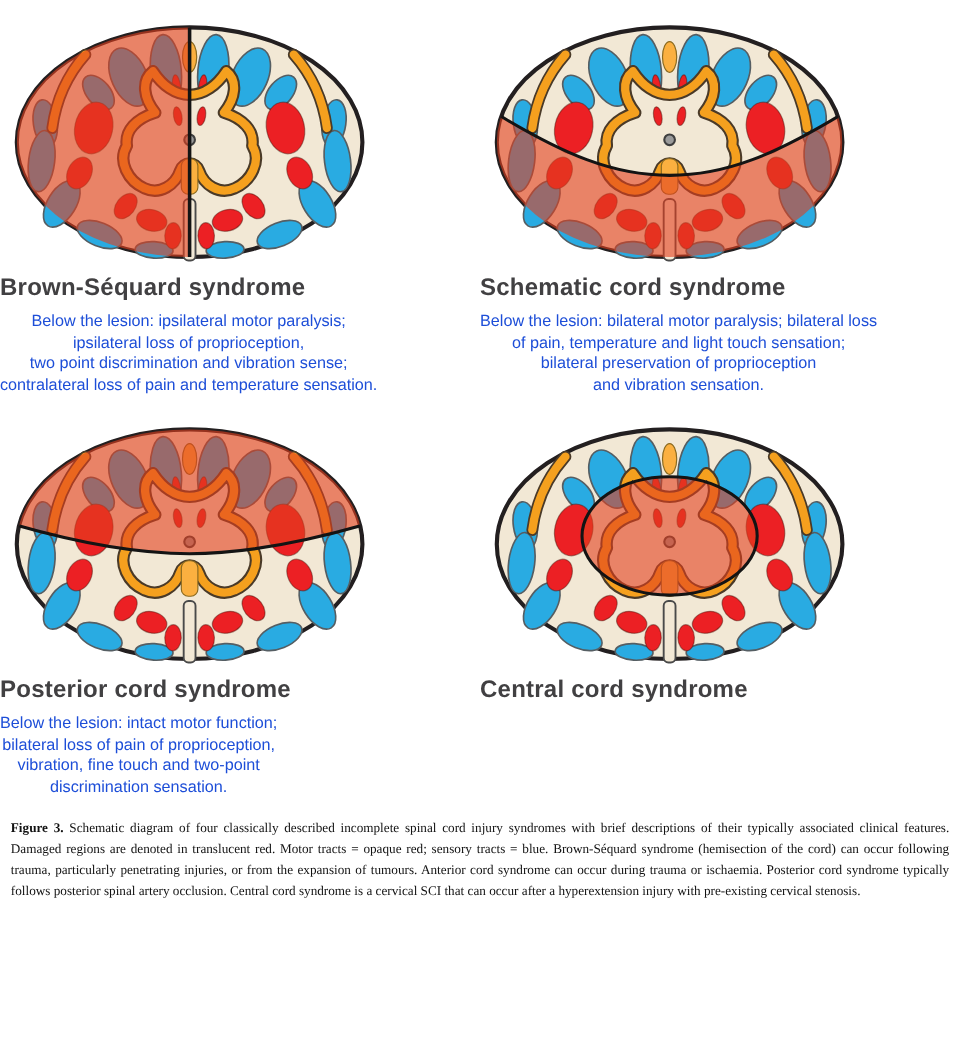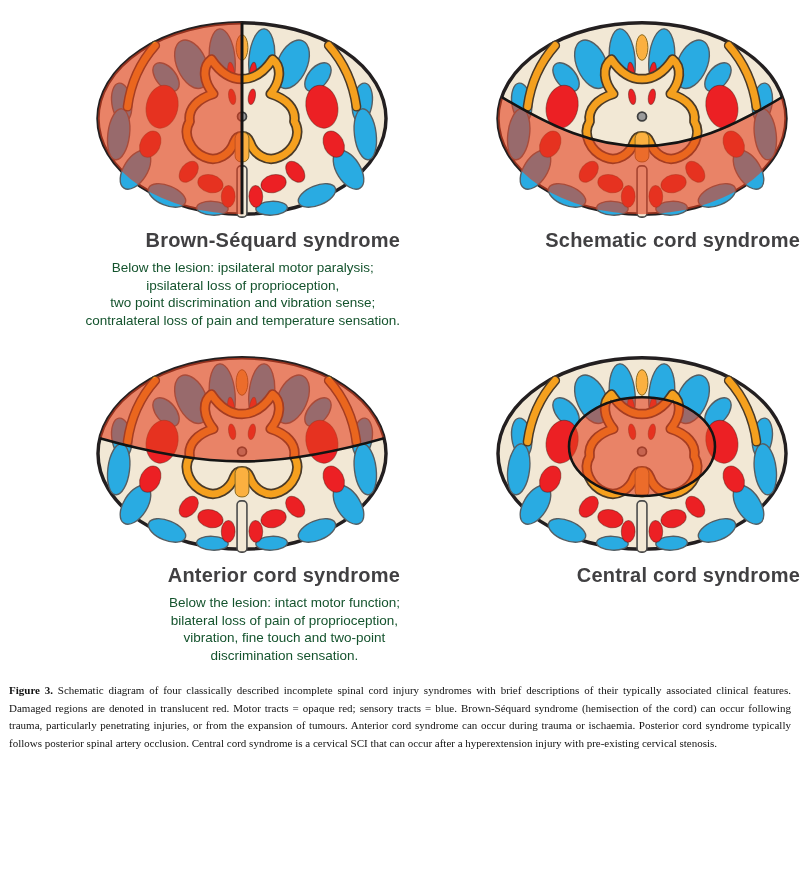--- a/index.html
+++ b/index.html
@@ -1,29 +1,29 @@
 <!DOCTYPE html>
 <html><head>
 <meta charset="utf-8">
 <style>
   html,body { margin:0; padding:0; }
   body {
     width:800px; height:870px; background:#ffffff; overflow:hidden;
     font-family:"Liberation Sans", sans-serif;
   }
   .grid { display:grid; grid-template-columns:400px 400px; }
-  .panel { display:flex; flex-direction:column; align-items:flex-end; padding-top:10px; }
+  .panel { display:flex; flex-direction:column; align-items:flex-start; padding-top:10px; }
   .panel.row2 { padding-top:16px; }
   svg.cord { width:316px; height:217px; display:block; }
   .title {
     margin:2px 0 0 0; font-size:20px; font-weight:700; color:#414042;
     letter-spacing:0.2px;
   }
   .desc {
-    margin:7px 0 0 0; font-size:13.5px; line-height:1.3; color:#14532d;
+    margin:7px 0 0 0; font-size:13.5px; line-height:1.3; color:#1d4ed8;
     text-align:center; white-space:pre-line;
   }
   .caption {
     margin:18px 9px 0 9px;
     font-family:"Liberation Serif", serif;
     font-size:11px; line-height:1.58; color:#121212;
     text-align:justify;
   }
   .cap-label { font-weight:700; }
   .blue   { fill:#29ABE2; stroke:#555e63; stroke-width:1.4; }
@@ -124,31 +124,35 @@
 
   <section class="panel">
     <svg class="cord" viewBox="0 0 320 220">
       <use href="#cord-base" xlink:href="#cord-base"></use>
       <g clip-path="url(#cord-clip)">
         <path class="overlay-fill" d="M14,86 C70,120 112,138 160,138 C208,138 250,120 306,86 L306,212 L14,212 Z"></path>
         <path class="overlay-edge" d="M14,86 C70,120 112,138 160,138 C208,138 250,120 306,86"></path>
       </g>
     </svg>
     <h2 class="title">Schematic cord syndrome</h2>
+    <p class="desc">Below the lesion: bilateral motor paralysis; bilateral loss
+of pain, temperature and light touch sensation;
+bilateral preservation of proprioception
+and vibration sensation.</p>
   </section>
 
   <section class="panel row2">
     <svg class="cord" viewBox="0 0 320 220">
       <use href="#cord-base" xlink:href="#cord-base"></use>
       <g clip-path="url(#cord-clip)">
         <path class="overlay-fill" d="M14,94 C70,110 118,118 160,118 C202,118 250,110 306,94 L306,8 L14,8 Z"></path>
         <path class="overlay-edge" d="M14,94 C70,110 118,118 160,118 C202,118 250,110 306,94"></path>
       </g>
     </svg>
-    <h2 class="title">Anterior cord syndrome</h2>
+    <h2 class="title">Posterior cord syndrome</h2>
     <p class="desc">Below the lesion: intact motor function;
 bilateral loss of pain of proprioception,
 vibration, fine touch and two-point
 discrimination sensation.</p>
   </section>
 
   <section class="panel row2">
     <svg class="cord" viewBox="0 0 320 220">
       <use href="#cord-base" xlink:href="#cord-base"></use>
       <g clip-path="url(#cord-clip)">

